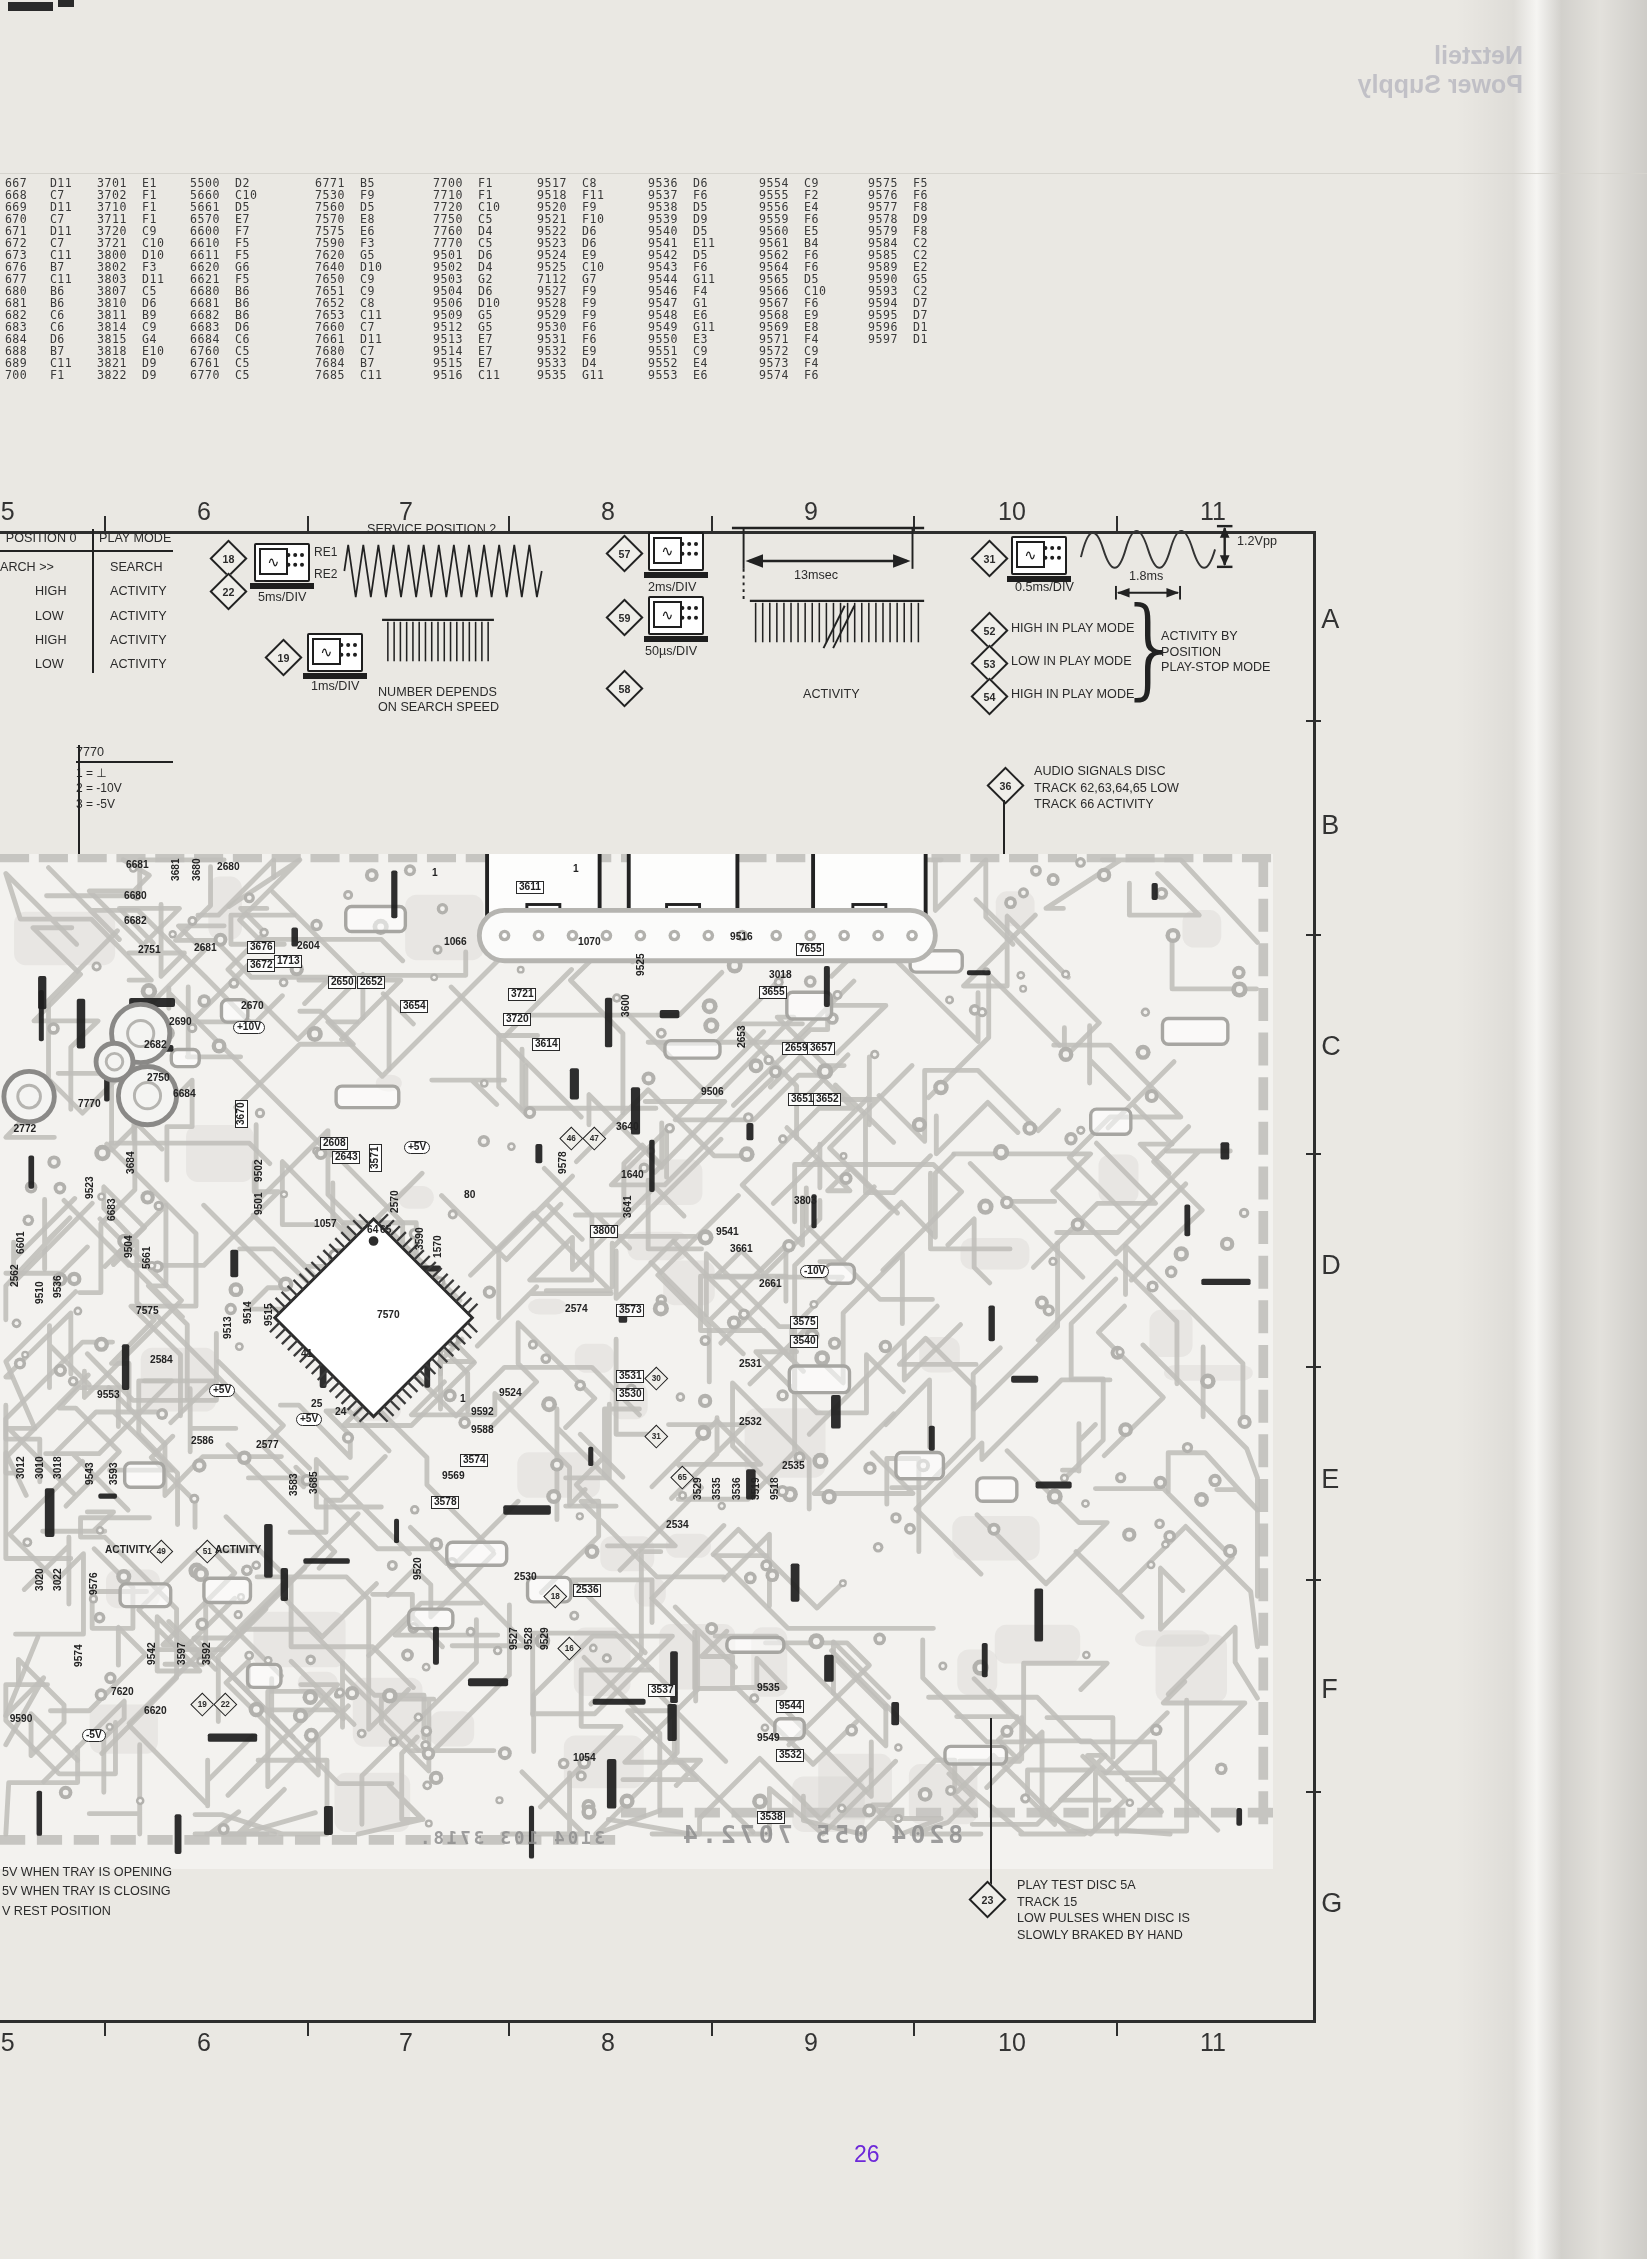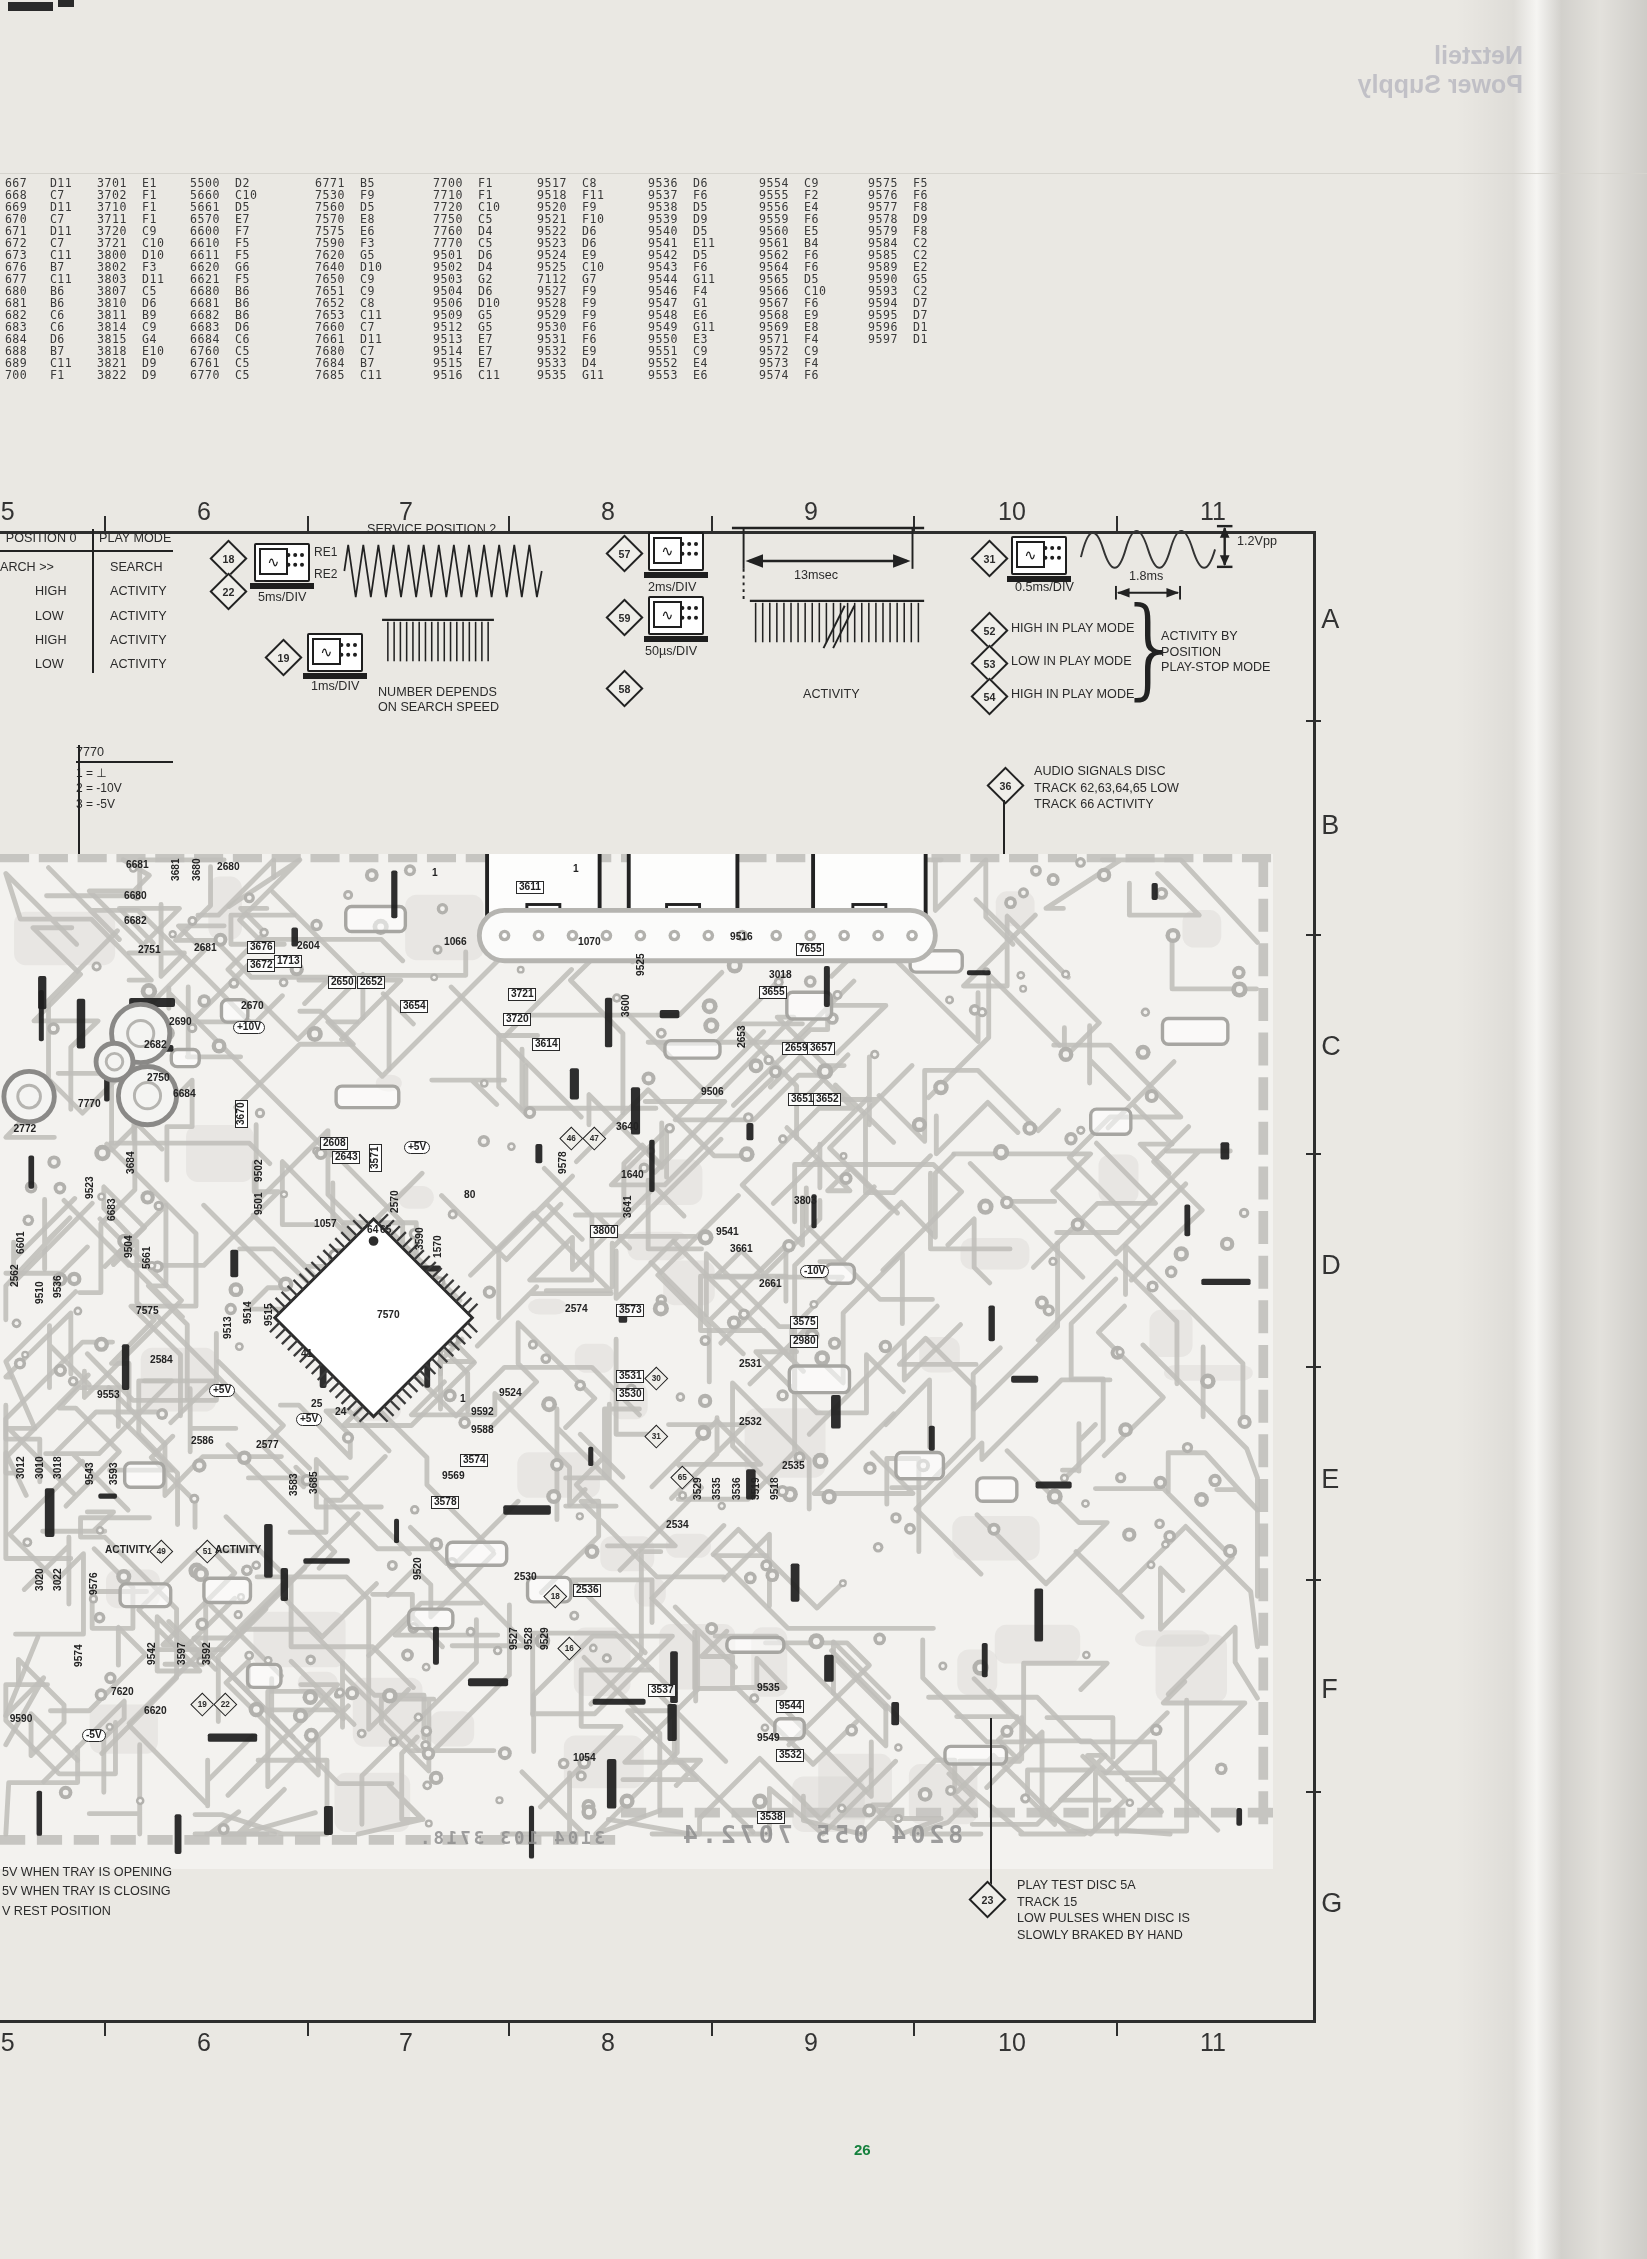--- a/index.html
+++ b/index.html
@@ -2134,21 +2134,21 @@
         <div class="plbl rot" style="left: 623px; top: 364px;">3641</div>
         <div class="plbl bx" style="left: 590px; top: 371px;">3800</div>
         <div class="plbl" style="left: 730px; top: 390px;">3661</div>
         <div class="plbl" style="left: 759px; top: 425px;">2661</div>
         <div class="plbl" style="left: 794px; top: 342px;">3803</div>
         <div class="plbl vt" style="left: 800px; top: 411px;">-10V</div>
         <div class="plbl" style="left: 716px; top: 373px;">9541</div>
         <div class="plbl" style="left: 565px; top: 450px;">2574</div>
         <div class="plbl bx" style="left: 616px; top: 450px;">3573</div>
         <div class="plbl bx" style="left: 790px; top: 462px;">3575</div>
-        <div class="plbl bx" style="left: 790px; top: 481px;">2980</div>
+        <div class="plbl bx" style="left: 790px; top: 481px;">3540</div>
         <div class="plbl" style="left: 739px; top: 505px;">2531</div>
         <div class="plbl" style="left: 739px; top: 563px;">2532</div>
         <div class="plbl" style="left: 782px; top: 607px;">2535</div>
         <div class="plbl" style="left: 666px; top: 666px;">2534</div>
         <div class="plbl rot" style="left: 693px; top: 646px;">3529</div>
         <div class="plbl rot" style="left: 712px; top: 646px;">3535</div>
         <div class="plbl rot" style="left: 732px; top: 646px;">3536</div>
         <div class="plbl rot" style="left: 751px; top: 646px;">3519</div>
         <div class="plbl rot" style="left: 770px; top: 646px;">9518</div>
         <div class="plbl bx" style="left: 616px; top: 516px;">3531</div>
@@ -2194,15 +2194,15 @@
       <div>LOW PULSES WHEN DISC IS</div>
       <div>SLOWLY BRAKED BY HAND</div>
     </div>
 
   <div id="tray-notes" class="abs note-line" style="left:1.9px;top:1863px;line-height:19.4px;">
       <div>5V WHEN TRAY IS OPENING</div>
       <div>5V WHEN TRAY IS CLOSING</div>
       <div>V REST POSITION</div>
     </div>
 
-  <div class="abs" style="left:854px;top:2141px;font-size:15px;color:#15803d;font-weight:bold;">26</div>
+  <div class="abs" style="left:854px;top:2141px;font-size:23px;color:#6d28d9;">26</div>
 </div>
 
 
 </body></html>

